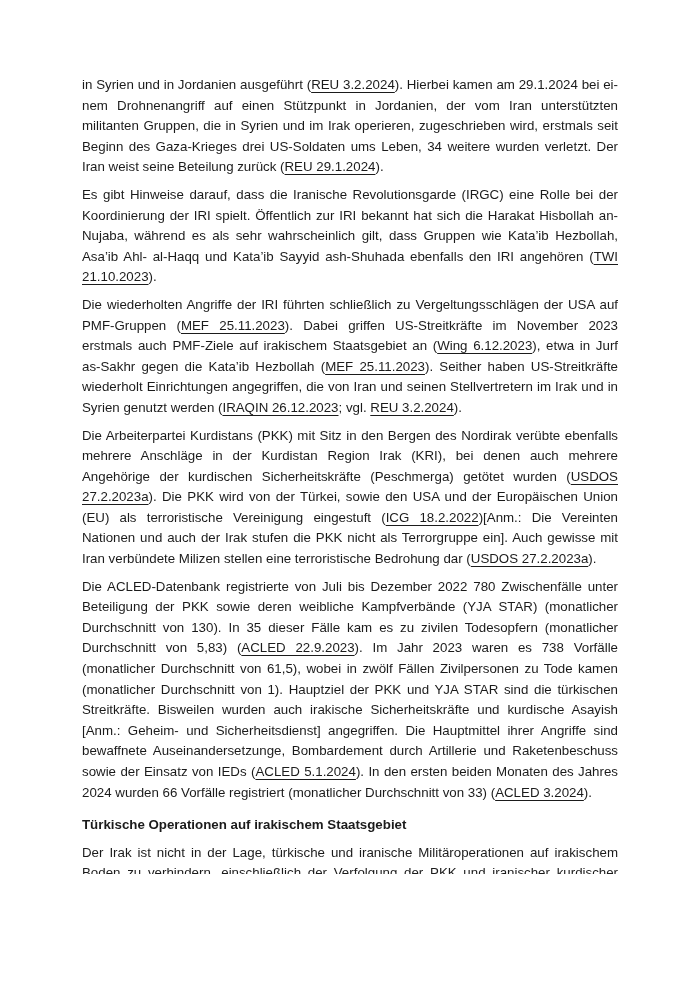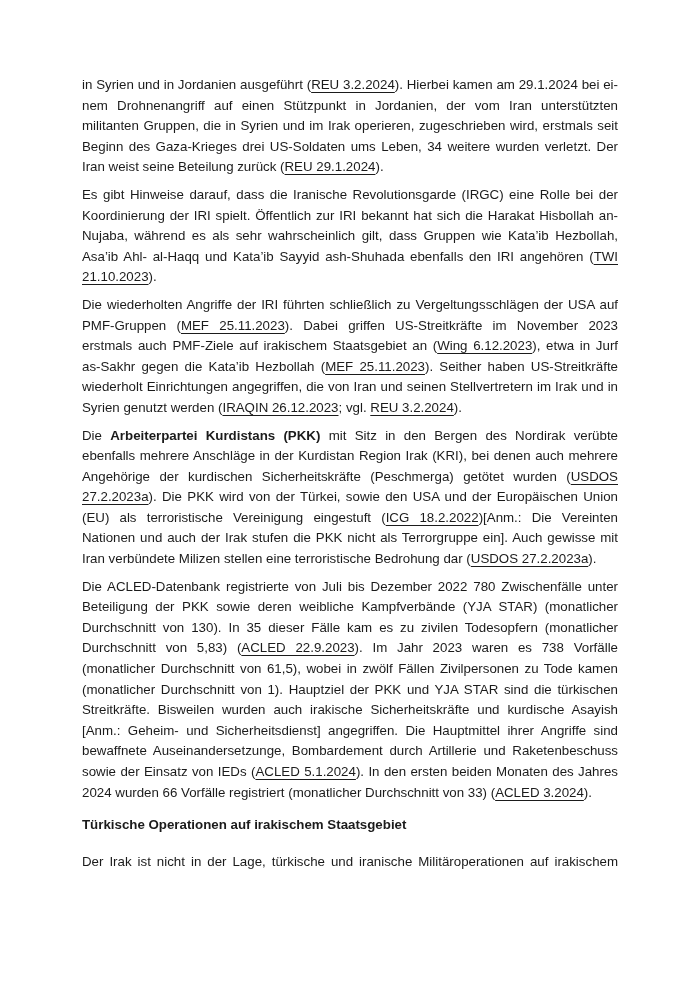--- a/index.html
+++ b/index.html
@@ -27,24 +27,24 @@
     hyphens: manual;
   }
   .content p {
     margin: 0 0 7px 0;
   }
   .content h2 {
     font-size: 13.3px;
     line-height: 20.6px;
     font-weight: bold;
     text-align: left;
-    margin: 12px 0 16px 0;
+    margin: 12px 0 7px 0;
   }
   .content b {
-    font-weight: bold;
+    font-weight: normal;
   }
   a.citation {
     color: inherit;
     text-decoration: underline;
     text-decoration-thickness: 1px;
     text-underline-offset: 3px;
     cursor: pointer;
   }
   .page-number {
     position: absolute;

